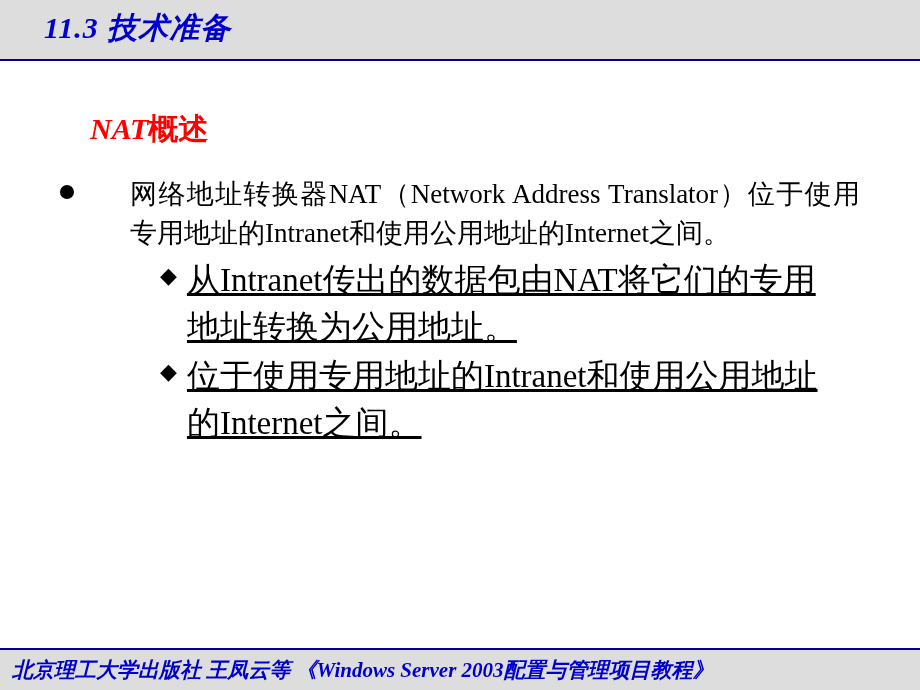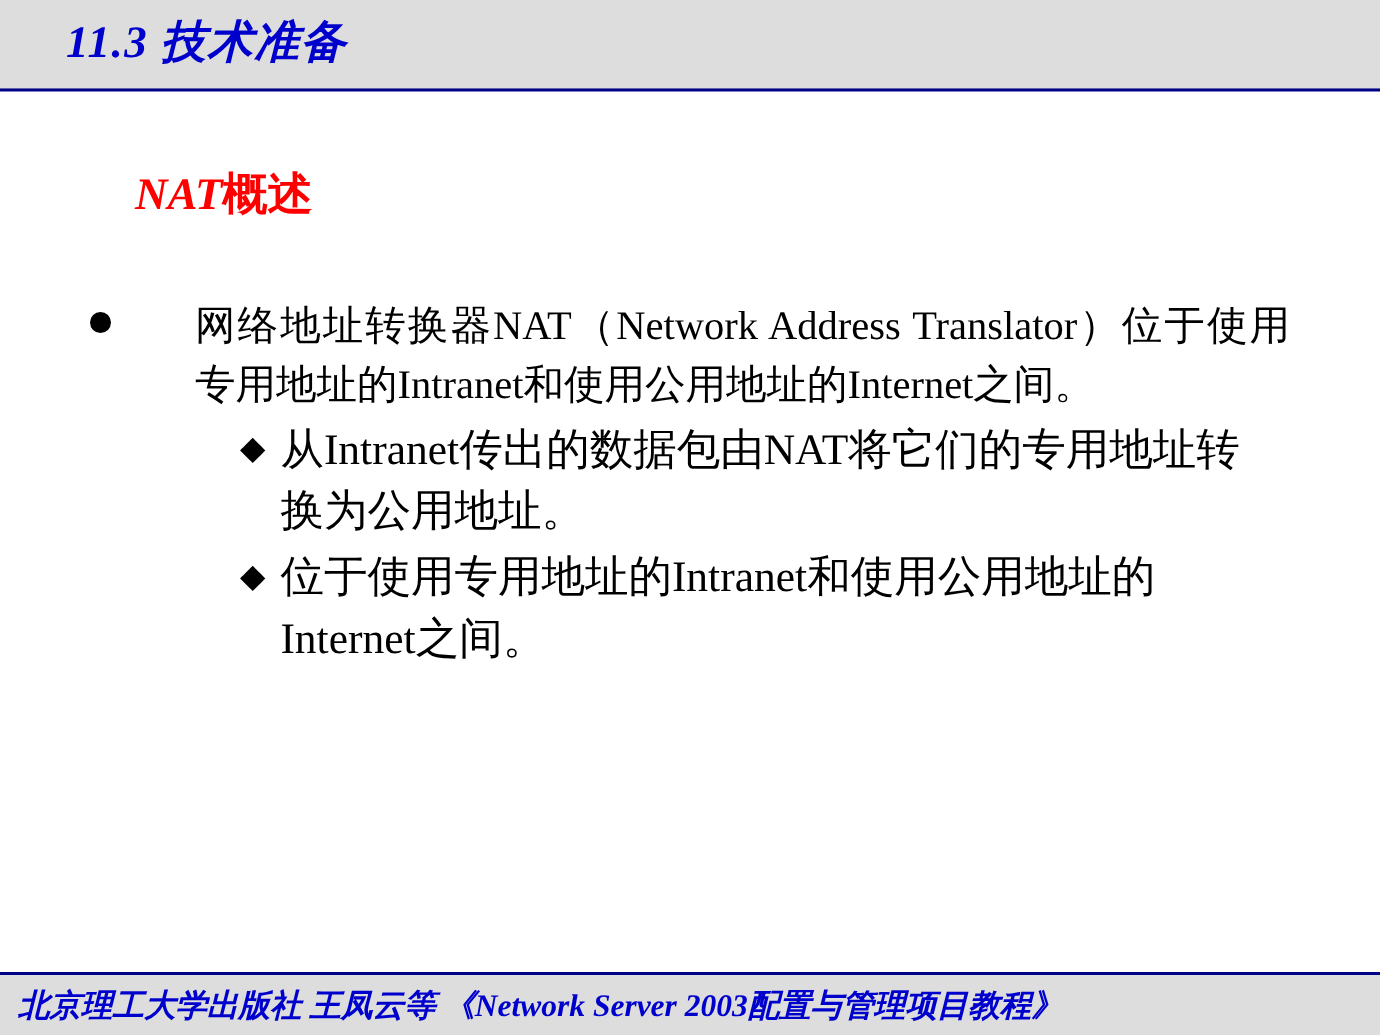--- a/index.html
+++ b/index.html
@@ -29,21 +29,21 @@
       border-top: 2px solid #000088;
       border-bottom: 2px solid #000088;
       padding: 48px 60px 20px 60px;
       position: relative;
     }
     .subtitle {
       color: #ff0000;
       font-size: 30px;
       font-weight: bold;
       margin-left: 30px;
-      margin-bottom: 48px;
+      margin-bottom: 25px;
     }
     .nat-en { font-style: italic; }
     .main-bullet {
       display: flex;
       align-items: flex-start;
       margin-left: 0;
       margin-bottom: 4px;
     }
     .bullet-dot {
       width: 14px;
@@ -74,23 +74,24 @@
     }
     .diamond {
       color: #000;
       font-size: 22px;
       margin-top: 6px;
       margin-right: 10px;
       flex-shrink: 0;
     }
     .sub-text {
       color: #000;
-      font-size: 29px;
+      font-size: 33px;
       line-height: 1.42;
       width: 640px;
+      text-decoration: underline;
     }
     .footer {
       background: #dddddd;
       padding: 6px 12px 6px 12px;
       color: #0000cc;
       font-size: 21px;
       font-weight: bold;
       font-style: italic;
       text-align: left;
       white-space: nowrap;
@@ -123,16 +124,16 @@
       </div>
       <div class="sub-bullet">
         <div class="diamond">◆</div>
         <div class="sub-text">位于使用专用地址的Intranet和使用公用地址的Internet之间。</div>
       </div>
     </div>
 
   </div>
 
   <div class="footer">
-    <span>北京理工大学出版社   王凤云等 《Network Server 2003配置与管理项目教程》</span>
+    <span>北京理工大学出版社   王凤云等 《Windows Server 2003配置与管理项目教程》</span>
   </div>
 
 </div>
 
 </body></html>

